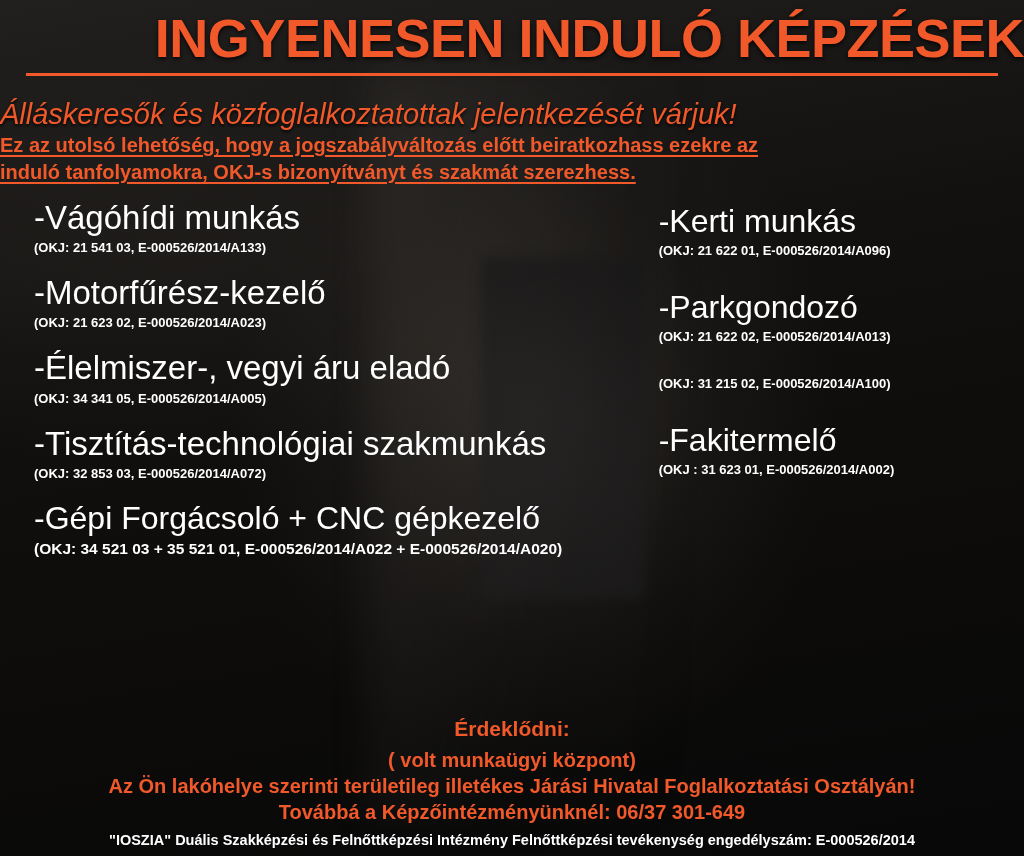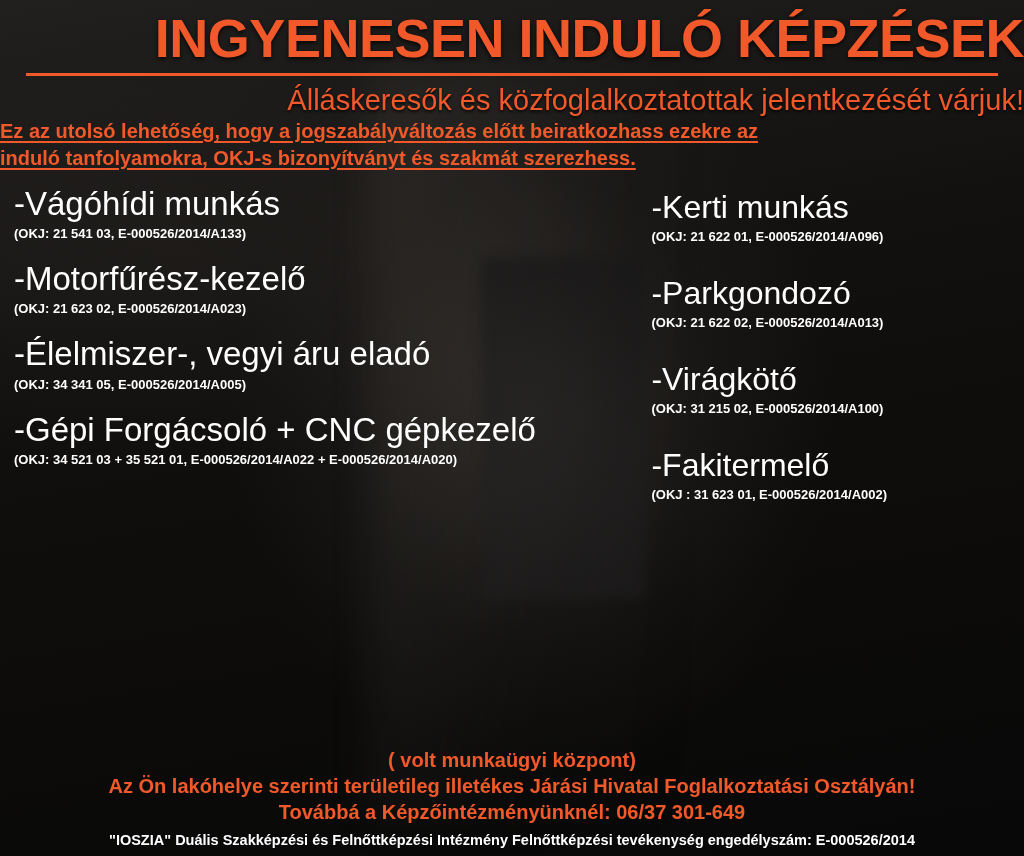--- a/index.html
+++ b/index.html
@@ -66,43 +66,45 @@
     line-height: 1.05;
     text-shadow: 0 2px 4px rgba(0,0,0,.8);
   }
   .title-rule {
     width: 972px;
     height: 3px;
     background: #f1592a;
     margin: 6px auto 0 auto;
   }
   .subtitle {
-    text-align: right;
+    text-align: left;
     color: #f1592a;
     font-size: 29px;
-    margin-top: 8px;
+    margin-top: 22px;
     text-shadow: 0 2px 3px rgba(0,0,0,.8);
+    font-style: italic;
   }
   .note {
     color: #f1592a;
     font-size: 20px;
     font-weight: bold;
     margin-top: 1px;
     line-height: 1.35;
   }
   .note span {
     text-decoration: underline;
     text-underline-offset: 3px;
   }
 
   .courses {
     display: flex;
     margin-top: 14px;
     padding: 0 14px;
     box-sizing: border-box;
+    margin-left: 20px;
   }
   .col-left { width: 64%; }
   .col-right { width: 36%; padding-top: 4px; }
 
   .course {
     margin-bottom: 16px;
   }
   .course-name {
     color: #ffffff;
     font-size: 33px;
@@ -175,47 +177,51 @@
         </div>
         <div class="course">
           <div class="course-name">-Motorfűrész-kezelő</div>
           <div class="course-code">(OKJ: 21 623 02, E-000526/2014/A023)</div>
         </div>
         <div class="course">
           <div class="course-name">-Élelmiszer-, vegyi áru eladó</div>
           <div class="course-code">(OKJ: 34 341 05, E-000526/2014/A005)</div>
         </div>
         <div class="course">
+          <div class="course-name">-Tisztítás-technológiai szakmunkás</div>
+          <div class="course-code">(OKJ: 32 853 03, E-000526/2014/A072)</div>
+        </div>
+        <div class="course">
           <div class="course-name">-Gépi Forgácsoló + CNC gépkezelő</div>
           <div class="course-code">(OKJ: 34 521 03 + 35 521 01, E-000526/2014/A022 + E-000526/2014/A020)</div>
         </div>
       </div>
 
       <div class="col-right">
         <div class="course">
           <div class="course-name">-Kerti munkás</div>
           <div class="course-code">(OKJ: 21 622 01, E-000526/2014/A096)</div>
         </div>
         <div class="course">
           <div class="course-name">-Parkgondozó</div>
           <div class="course-code">(OKJ: 21 622 02, E-000526/2014/A013)</div>
         </div>
         <div class="course">
-          <div class="course-name">-Virágkötő</div>
           <div class="course-code">(OKJ: 31 215 02, E-000526/2014/A100)</div>
         </div>
         <div class="course">
           <div class="course-name">-Fakitermelő</div>
           <div class="course-code">(OKJ : 31 623 01, E-000526/2014/A002)</div>
         </div>
       </div>
 
     </div>
 
     <div class="footer">
+      <div class="footer-head">Érdeklődni:</div>
       <div class="footer-line">( volt munkaügyi központ)</div>
       <div class="footer-line">Az Ön lakóhelye szerinti területileg illetékes Járási Hivatal Foglalkoztatási Osztályán!</div>
       <div class="footer-line">Továbbá a Képzőintézményünknél: 06/37 301-649</div>
       <div class="footer-legal">"IOSZIA" Duális Szakképzési és Felnőttképzési Intézmény Felnőttképzési tevékenység engedélyszám: E-000526/2014</div>
     </div>
 
   </div>
 </div>
 
 </body></html>

